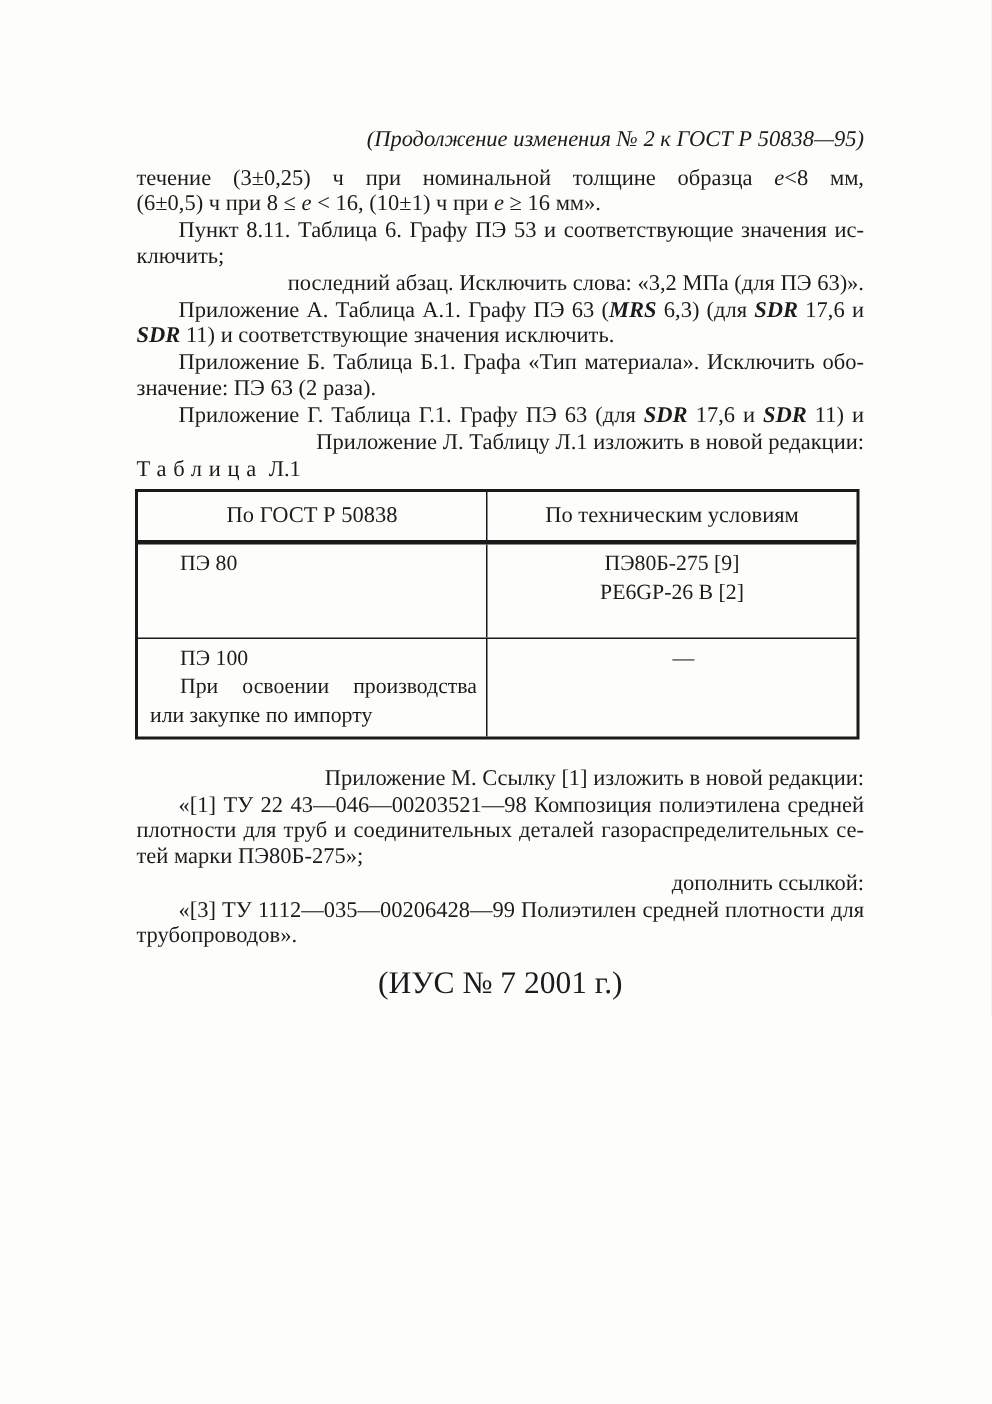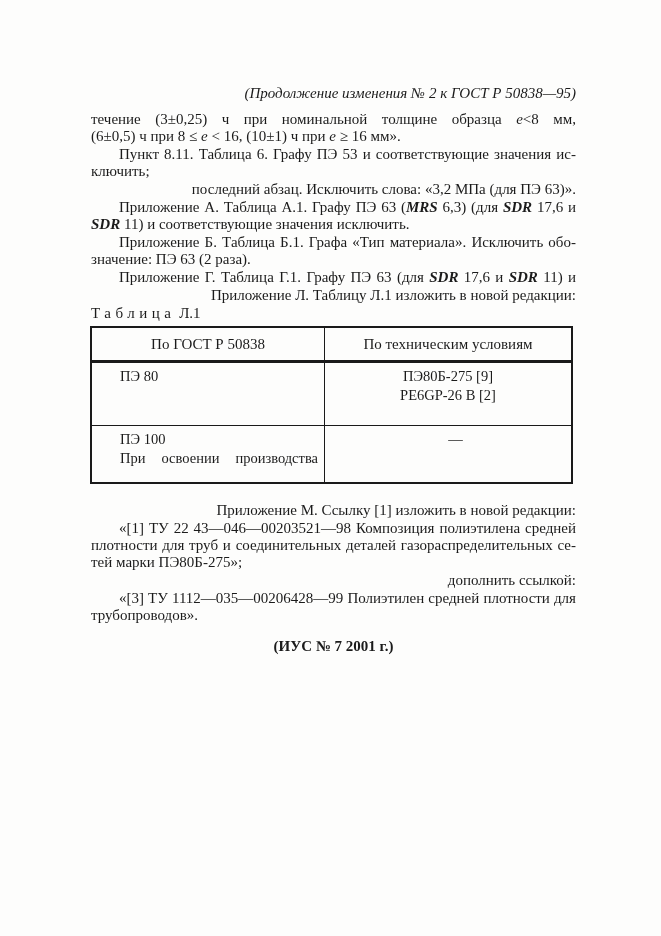--- a/index.html
+++ b/index.html
@@ -27,21 +27,21 @@
   .tcell.c1{border-right:1.6px solid #1a1a1a;padding-left:8px;}
   .trow.head .tcell{display:flex;align-items:center;justify-content:center;
     font-size:15px;min-height:28px;text-align:left;padding:2px 4px;}
   .trow.r1{min-height:62px;}
   .trow.r2{min-height:56px;}
   .cl{font-size:14.5px;line-height:19px;min-height:19px;text-align:left;}
   .cl.ind{padding-left:20px;}
   .cl.just{text-align:justify;text-align-last:justify;}
   .cr{font-size:14.5px;line-height:18.5px;min-height:18.5px;text-align:center;}
   .tcell.c2{padding-top:4px;padding-bottom:4px;}
-  .footer{font-size:15px;line-height:18px;text-align:center;margin-top:13px;font-weight:bold;}
+  .footer{font-size:21px;line-height:18px;text-align:center;margin-top:13px;}
 </style>
 </head>
 <body>
 
 <div class="page">
   <div class="doc">
     <div class="note">(Продолжение изменения № 2 к  ГОСТ Р 50838—95)</div>
     <div>
         <div class="para">
           <div class="line just"><span>течение (3±0,25) ч при номинальной  толщине образца </span><span class="it">e</span><span>&lt;8 мм,</span></div>
@@ -82,20 +82,21 @@
             </div>
             <div class="tcell c2">
               <div class="cr"><span>ПЭ80Б-275 [9]</span></div>
               <div class="cr"><span>PE6GP-26 B [2]</span></div>
             </div>
           </div>
           <div class="trow body r2">
             <div class="tcell c1">
               <div class="cl ind"><span>ПЭ 100</span></div>
               <div class="cl just ind"><span>При освоении производства</span></div>
+              <div class="cl"><span>или закупке по импорту</span></div>
             </div>
             <div class="tcell c2">
               <div class="cr"><span>—</span></div>
             </div>
           </div>
         </div>
         <div class="para">
           <div class="line indent"><span>Приложение М. Ссылку [1] изложить в новой редакции:</span></div>
         </div>
         <div class="para">

